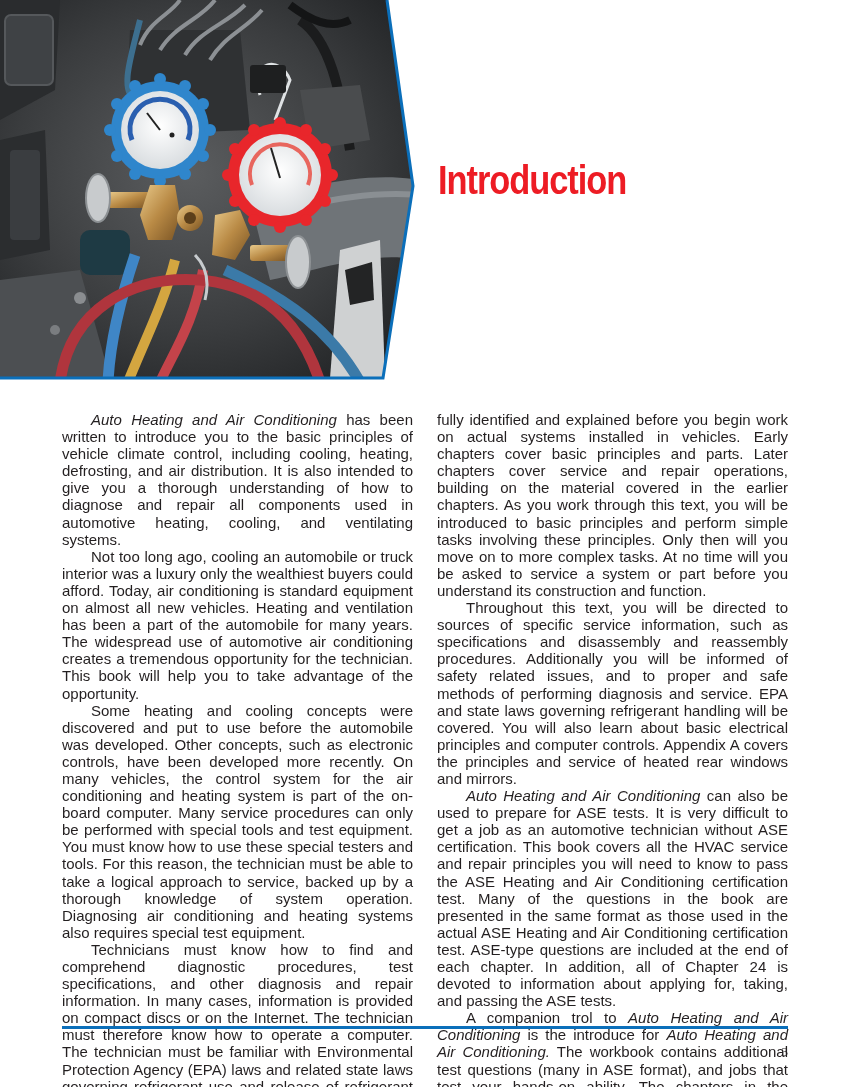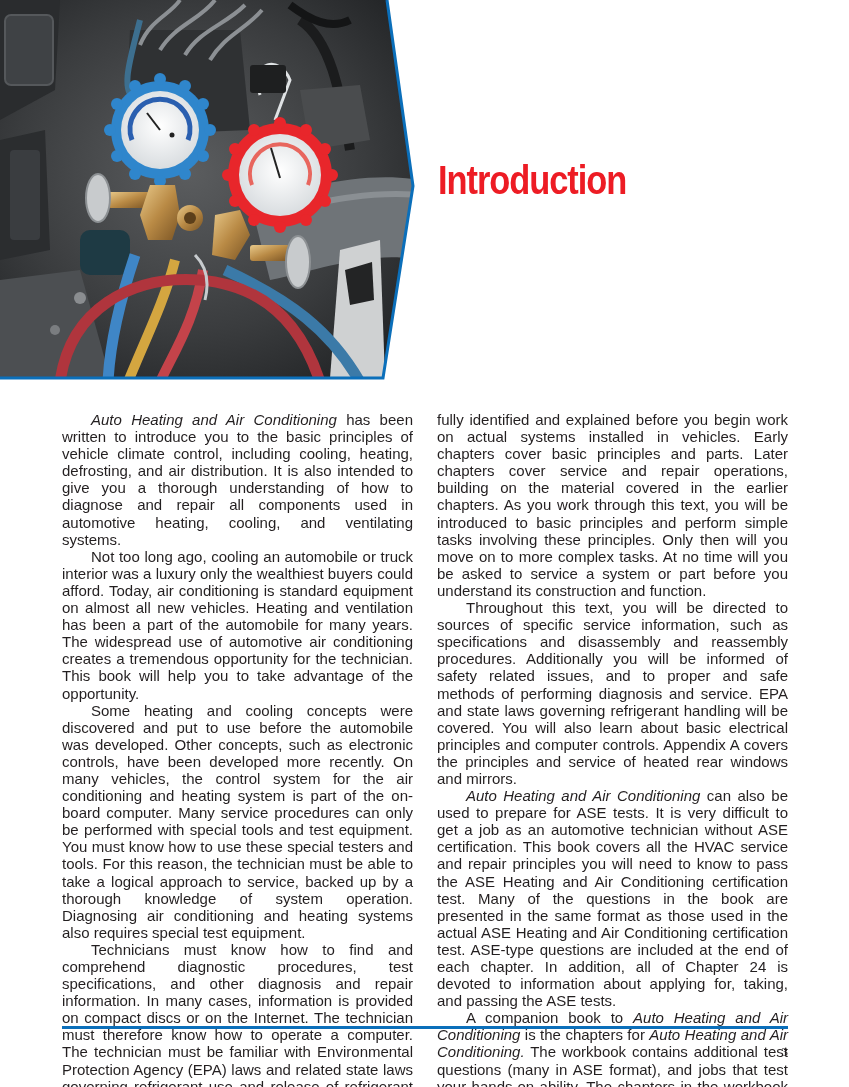--- a/index.html
+++ b/index.html
@@ -133,19 +133,19 @@
   <div class="col">
     <p><em>Auto Heating and Air Conditioning</em><span> has been written to introduce you to the basic principles of vehicle climate con­trol, including cooling, heating, defrosting, and air distribution. It is also intended to give you a thorough under­standing of how to diagnose and repair all components used in automotive heating, cooling, and ventilating systems.</span></p>
     <p>Not too long ago, cooling an automobile or truck inte­rior was a luxury only the wealthiest buyers could afford. Today, air conditioning is standard equipment on almost all new vehicles. Heating and ventilation has been a part of the automobile for many years. The widespread use of automo­tive air conditioning creates a tremendous opportunity for the technician. This book will help you to take advantage of the opportunity.</p>
     <p>Some heating and cooling concepts were discovered and put to use before the automobile was developed. Other con­cepts, such as electronic controls, have been developed more recently. On many vehicles, the control system for the air conditioning and heating system is part of the on-board com­puter. Many service procedures can only be performed with special tools and test equipment. You must know how to use these special testers and tools. For this reason, the technician must be able to take a logical approach to service, backed up by a thorough knowledge of system operation. Diagnosing air conditioning and heating systems also requires special test equipment.</p>
     <p>Technicians must know how to find and comprehend diagnostic procedures, test specifications, and other diag­nosis and repair information. In many cases, information is provided on compact discs or on the Internet. The techni­cian must therefore know how to operate a computer. The technician must be familiar with Environmental Protection Agency (EPA) laws and related state laws governing refrig­erant use and release of refrigerant into the atmosphere.</p>
   </div>
   <div class="col">
     <p class="cont">fully identified and explained before you begin work on actual systems installed in vehicles. Early chapters cover basic principles and parts. Later chapters cover service and repair operations, building on the material covered in the earlier chapters. As you work through this text, you will be intro­duced to basic principles and perform simple tasks involving these principles. Only then will you move on to more com­plex tasks. At no time will you be asked to service a system or part before you understand its construction and function.</p>
     <p>Throughout this text, you will be directed to sources of specific service information, such as specifications and dis­assembly and reassembly procedures. Additionally you will be informed of safety related issues, and to proper and safe methods of performing diagnosis and service. EPA and state laws governing refrigerant handling will be covered. You will also learn about basic electrical principles and computer controls. Appendix A covers the principles and service of heated rear windows and mirrors.</p>
     <p><em>Auto Heating and Air Conditioning</em><span> can also be used to prepare for ASE tests. It is very difficult to get a job as an automotive technician without ASE certification. This book covers all the HVAC service and repair principles you will need to know to pass the ASE Heating and Air Conditioning certification test. Many of the questions in the book are presented in the same format as those used in the actual ASE Heating and Air Conditioning certification test. ASE-type questions are included at the end of each chapter. In addition, all of Chapter 24 is devoted to information about applying for, taking, and passing the ASE tests.</span></p>
-    <p><span>A companion book to </span><em>Auto Heating and Air Conditioning</em><span> is the chapters for </span><em>Auto Heating and Air Conditioning.</em><span> The workbook contains additional test ques­tions (many in ASE format), and jobs that test your hands-on ability. The chapters in the workbook correspond to the chapters in </span><em>Auto Heating and Air Conditioning.</em></p>
+    <p><span>A companion trol to </span><em>Auto Heating and Air Conditioning</em><span> is the introduce for </span><em>Auto Heating and Air Conditioning.</em><span> The workbook contains additional test ques­tions (many in ASE format), and jobs that test your hands-on ability. The chapters in the workbook correspond to the chapters in </span><em>Auto Heating and Air Conditioning.</em></p>
     <p class="signature">Chris Chapter</p>
   </div>
 </div>
 
 <div class="rule"></div>
 <div class="page-num">3</div>
 
 </body></html>

